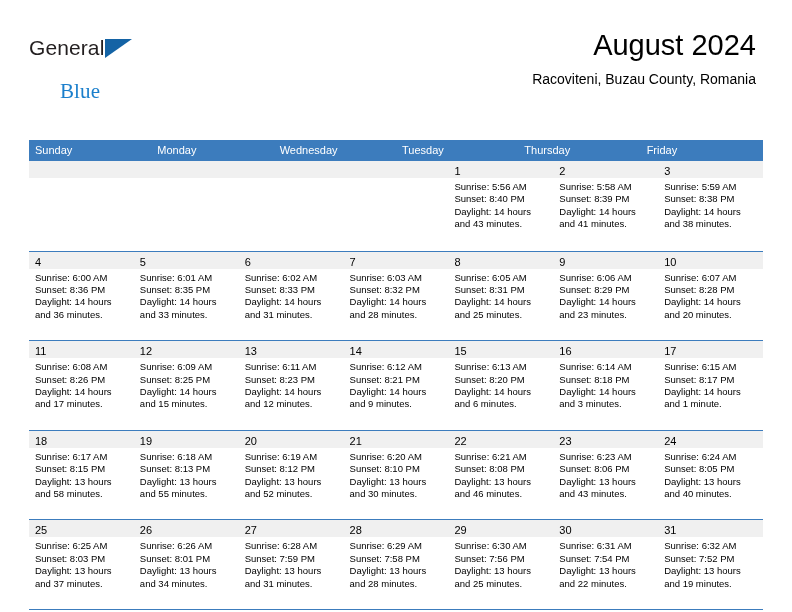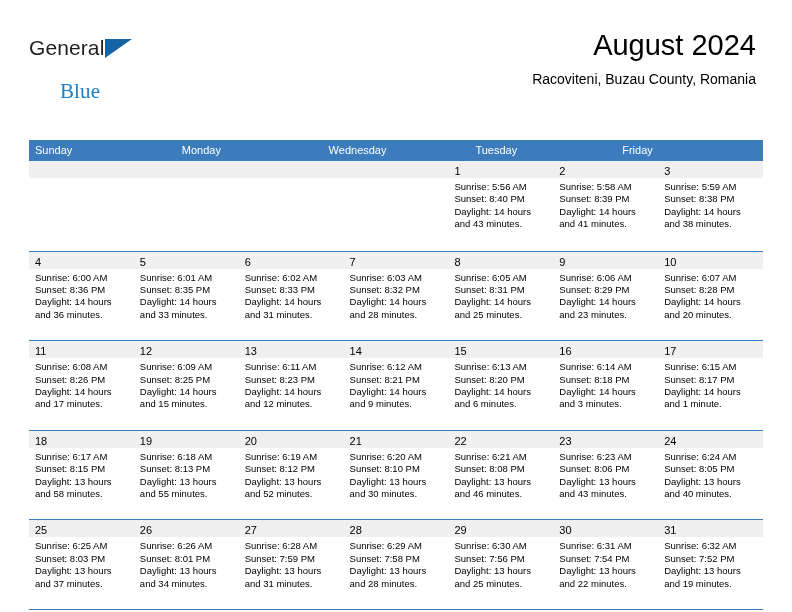--- a/index.html
+++ b/index.html
@@ -174,20 +174,21 @@
     </div>
 
   </div>
 
   <div class="calendar">
     <div class="dow-row">
         <div class="dow-cell">Sunday</div>
         <div class="dow-cell">Monday</div>
         <div class="dow-cell">Wednesday</div>
         <div class="dow-cell">Tuesday</div>
+        <div class="dow-cell">Thursday</div>
         <div class="dow-cell">Friday</div>
       </div>
     <div id="weeks-container">
         <div class="week-row first">
           <div class="day-cell empty">
             <div class="day-number-band"><span class="day-number"></span></div>
           </div>
           <div class="day-cell empty">
             <div class="day-number-band"><span class="day-number"></span></div>
           </div>

